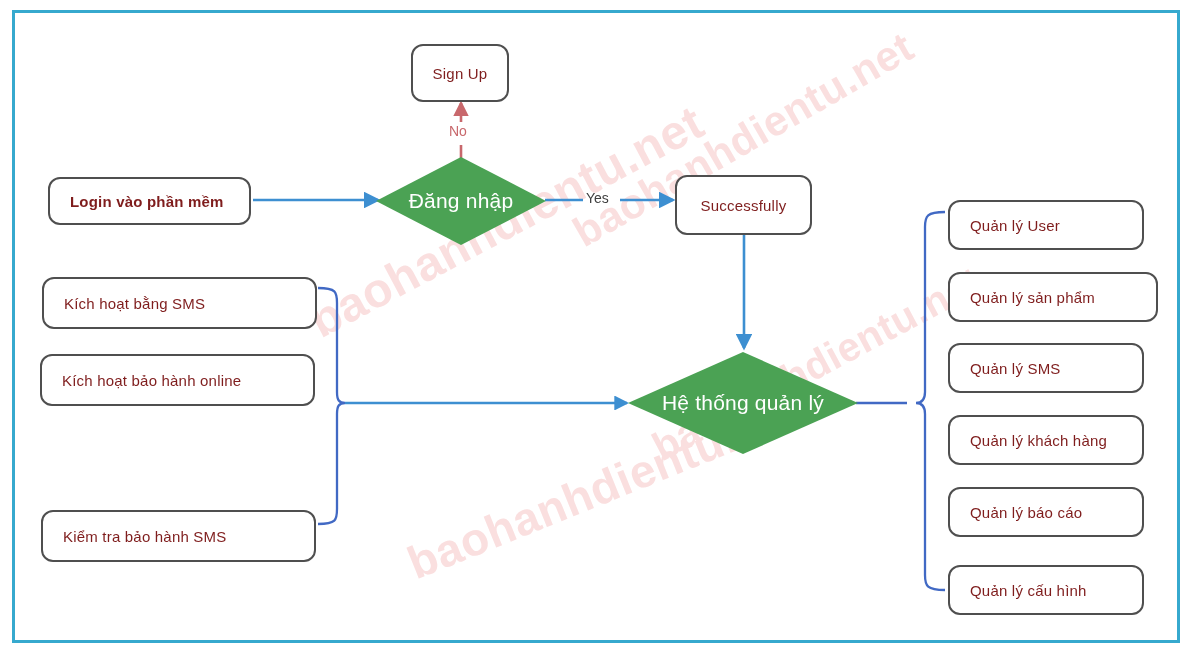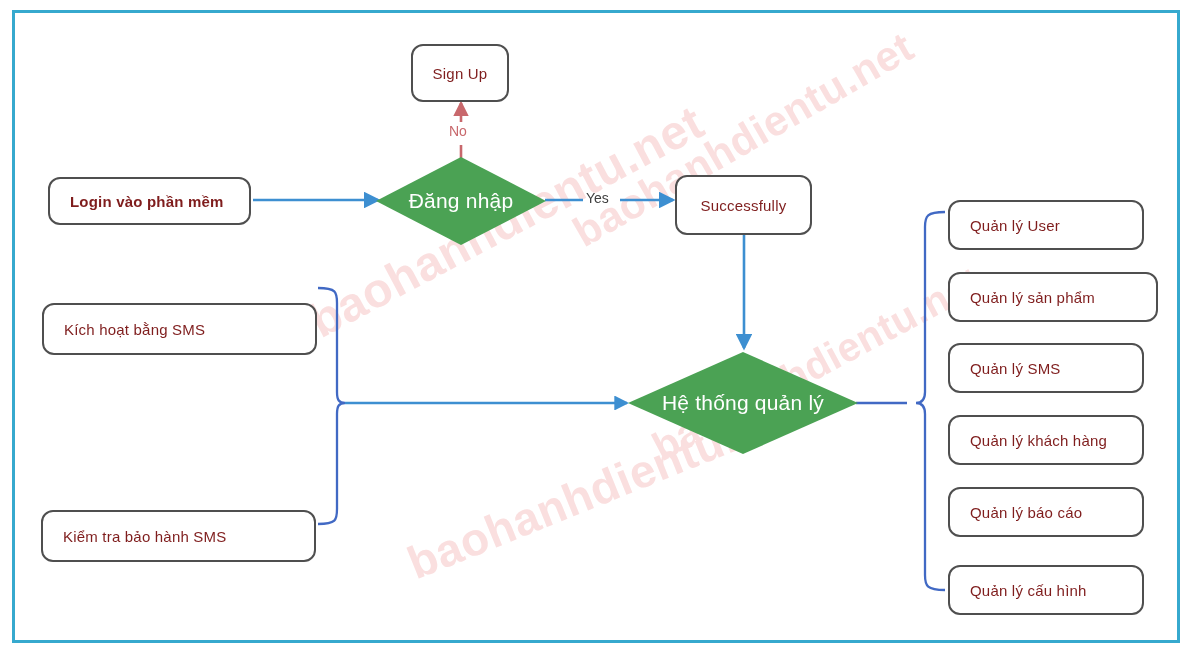--- a/index.html
+++ b/index.html
@@ -190,22 +190,25 @@
   </div>
 
   <div class="diamond" id="diamond-hethong" style="left:628px; top:352px; width:230px; height:102px;">
     <div class="shape"></div>
     <span class="dlabel">Hệ thống quản lý</span>
   </div>
 
   <div class="edge-label" id="label-no" style="left:449px; top:123px;">No</div>
   <div class="edge-label" id="label-yes" style="left:586px; top:190px;">Yes</div>
 
-  <div class="node" style="left:42px; top:277px; width:275px; height:52px;margin-top:26px;">
+  <div class="node" style="left:42px; top:277px; width:275px; height:52px;">
     <span>Kích hoạt bằng SMS</span>
+  </div>
+  <div class="node" style="left:40px; top:354px; width:275px; height:52px;">
+    <span>Kích hoạt bảo hành online</span>
   </div>
   <div class="node" style="left:41px; top:510px; width:275px; height:52px;">
     <span>Kiểm tra bảo hành SMS</span>
   </div>
 
   <div class="node" style="left:948px; top:200px; width:196px; height:50px;">
     <span>Quản lý User</span>
   </div>
   <div class="node" style="left:948px; top:272px; width:210px; height:50px;">
     <span>Quản lý sản phẩm</span>

